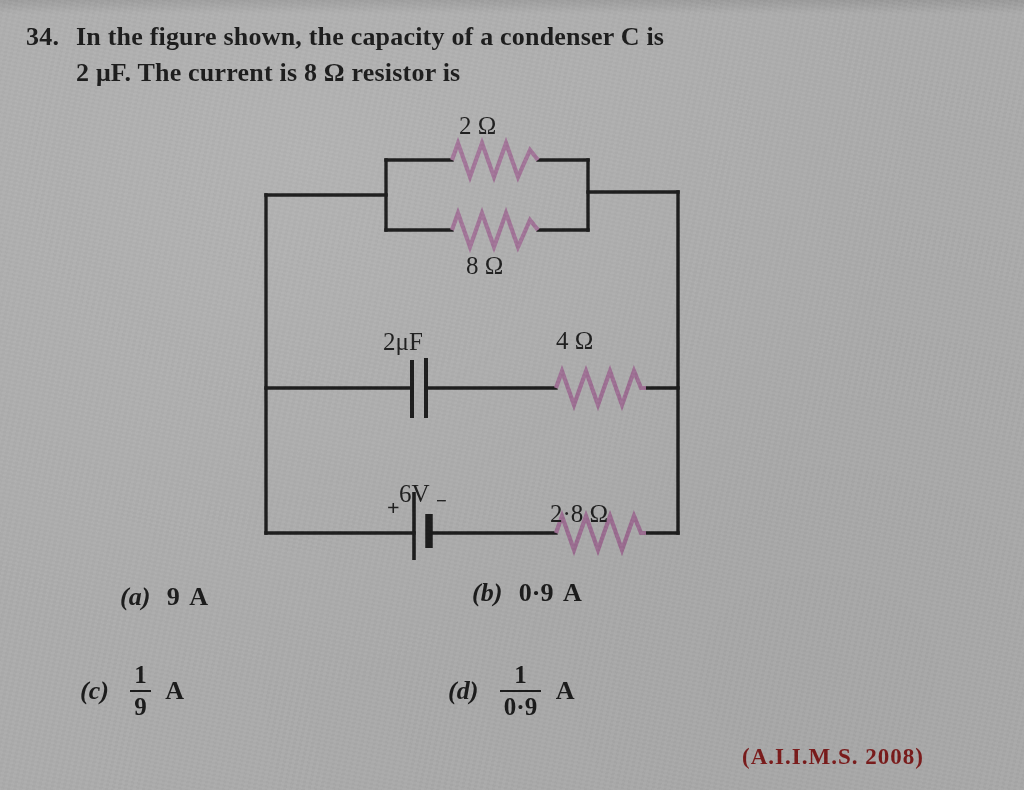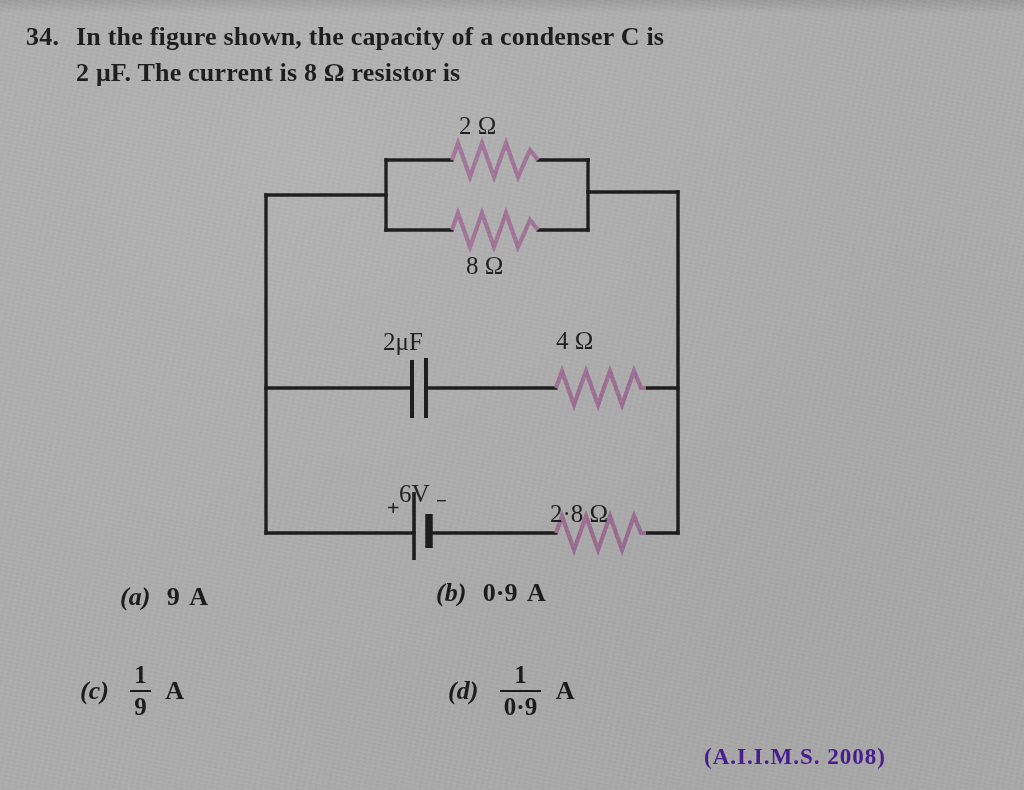--- a/index.html
+++ b/index.html
@@ -109,24 +109,24 @@
     display: block;
     font-size: 25px;
     line-height: 1.1;
     padding: 0 4px;
   }
   .unit { margin-left: 3px; }
 
   
   .source {
     position: absolute;
-    left: 704px; top: 744px;
+    left: 742px; top: 744px;
     font-size: 23px;
     font-weight: 600;
-    color: #4c1d95;
+    color: #7f1d1d;
     letter-spacing: 1px;
     white-space: nowrap;
   }
 </style>
 </head>
 <body>
 
 <div id="page">
 
   <div id="topstrip"></div>
@@ -205,21 +205,21 @@
 
     <div class="sign" style="left:436px; top:390px; font-size:19px;">−</div>
   </div>
 
   <div class="opt" style="left:80px; top:582px;margin-left:40px;">
     <span class="tag">(a)</span>
     <span>9</span>
     <span class="unit">A</span>
   </div>
 
-  <div class="opt" style="left:436px; top:578px;font-family:Liberation Serif, serif;">
+  <div class="opt" style="left:472px; top:578px;font-family:Liberation Serif, serif;">
     <span class="tag">(b)</span>
     <span>0·9</span>
     <span class="unit">A</span>
   </div>
 
   <div class="opt" style="left:80px; top:664px;">
     <span class="tag">(c)</span>
     <span class="frac">
       <span class="num">1</span>
       <span class="bar"></span>

